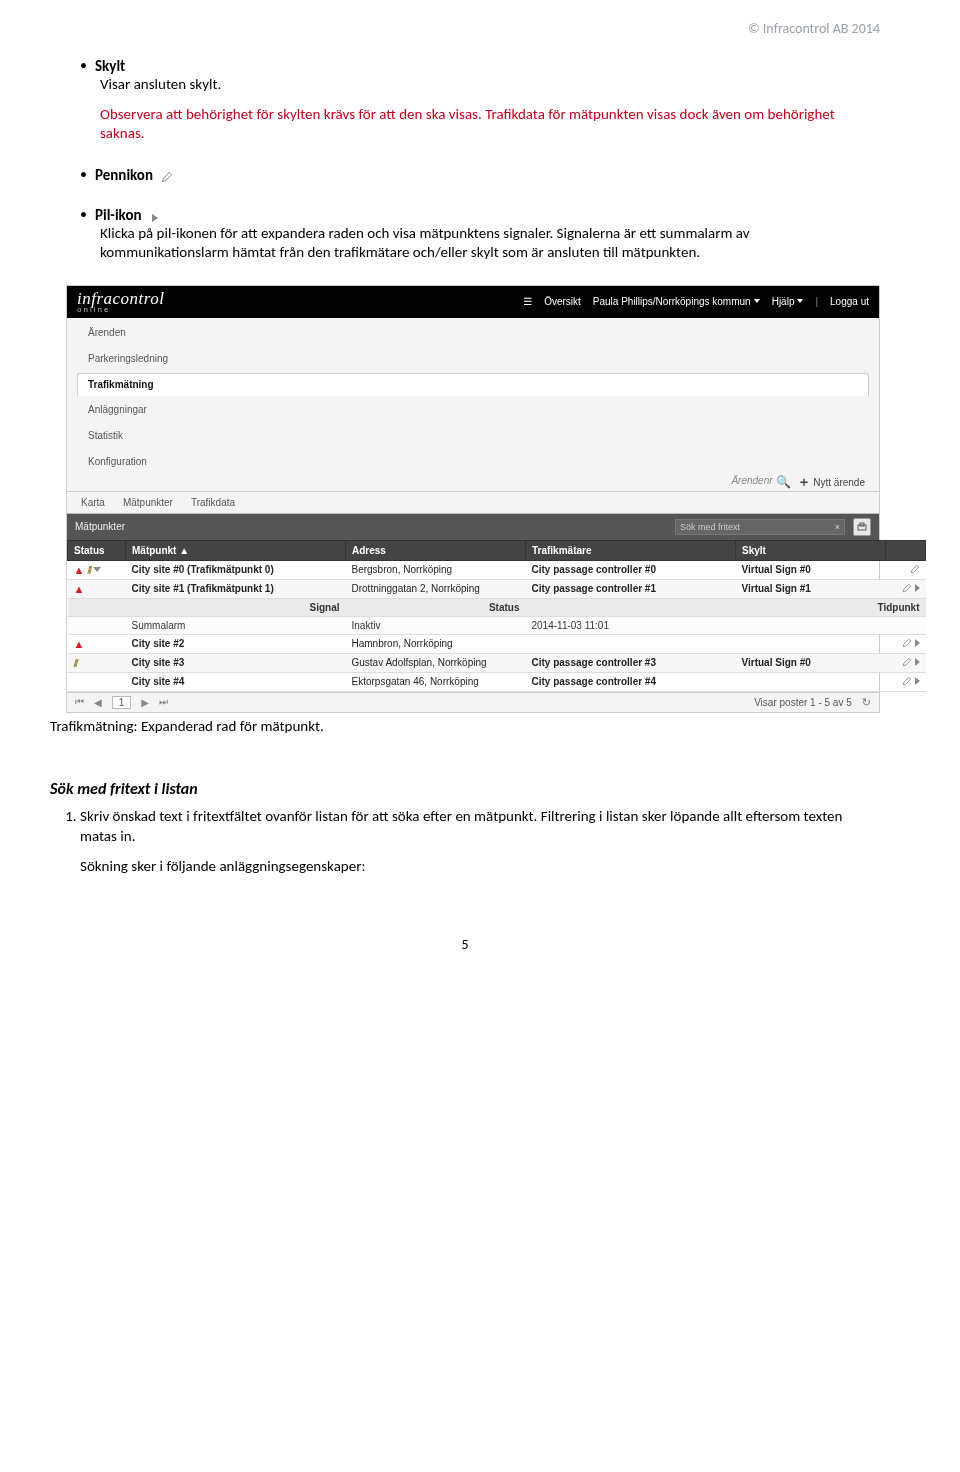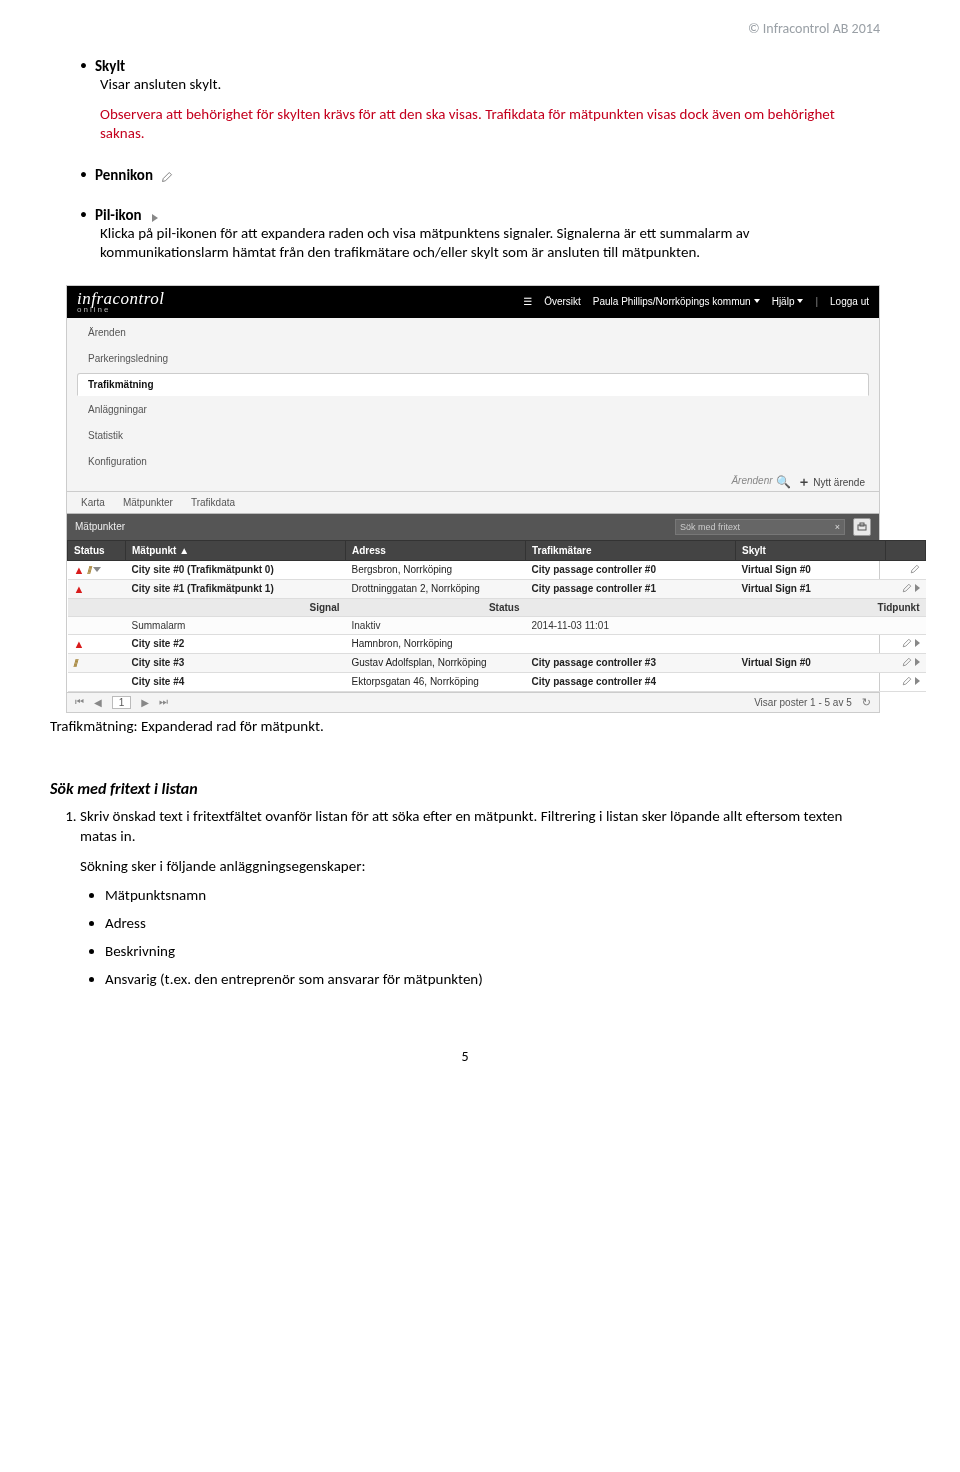--- a/index.html
+++ b/index.html
@@ -478,21 +478,15 @@
   <div class="caption">Trafikmätning: Expanderad rad för mätpunkt.</div>
 
   <div class="section-h">Sök med fritext i listan</div>
   <ol class="numlist">
     <li>
       <span>Skriv önskad text i fritextfältet ovanför listan för att söka efter en mätpunkt. Filtrering i listan sker löpande allt eftersom texten matas in.</span>
       <div style="height:10px"></div>
       <span>Sökning sker i följande anläggningsegenskaper:</span>
     </li>
   </ol>
-  <ul class="props">
-    <li>Mätpunktsnamn</li>
-    <li>Adress</li>
-    <li>Beskrivning</li>
-    <li>Ansvarig (t.ex. den entreprenör som ansvarar för mätpunkten)</li>
-  </ul>
 
   <div class="pagenum">5</div>
 </div>
 
 </body></html>

